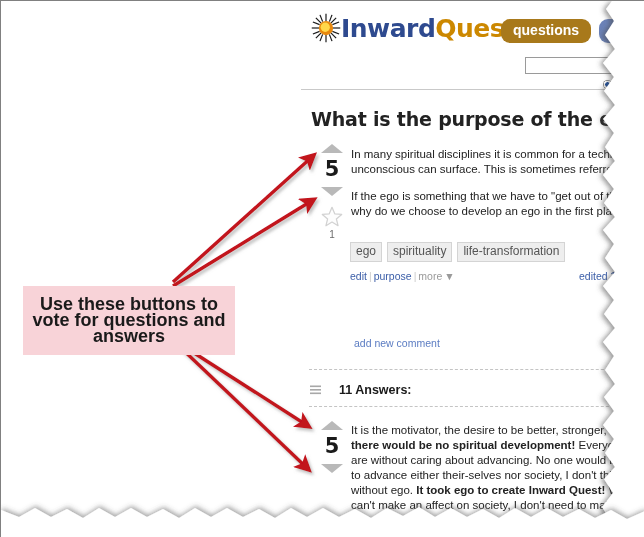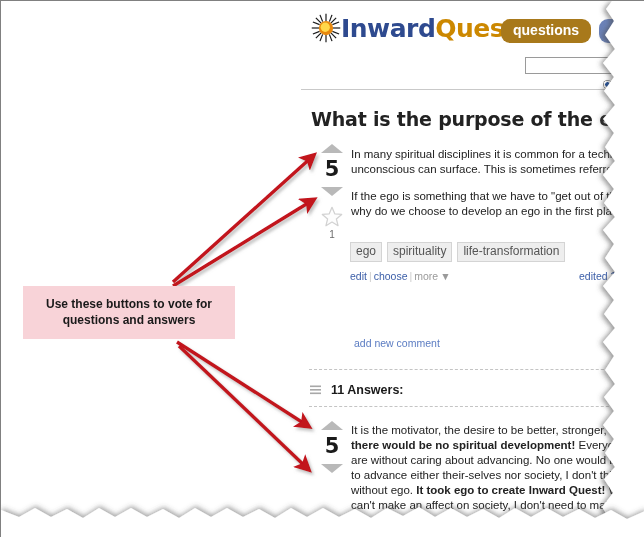--- a/index.html
+++ b/index.html
@@ -224,21 +224,21 @@
     border-top: 1px dashed #c4c4c4;
   }
   .dd-1 { top: 368px; }
   .dd-2 { top: 405px; }
 
   .answers-head {
     position: absolute;
     left: 9px; top: 382px;
     display: flex;
     align-items: center;
-    gap: 10px;
+    gap: 18px;
     font-size: 12.5px;
     font-weight: bold;
     color: #1a1a1a;
     white-space: nowrap;
   }
   .lines-icon { display:block; }
 
   .a-body {
     position: absolute;
     left: 50px; top: 422px;
@@ -263,21 +263,21 @@
     left: 0; top: 0;
     width: 644px; height: 537px;
     pointer-events: none;
   }
   .callout {
     position: absolute;
     left: 22px; top: 285px;
     width: 212px;
     background: #f8d3d8;
     color: #1a1a1a;
-    font-size: 12px;
+    font-size: 18px;
     font-weight: bold;
     text-align: center;
     line-height: 16px;
     padding: 10px 6px 11px;
     box-sizing: border-box;
   }
 </style>
 </head>
 <body>
 
@@ -348,21 +348,21 @@
 
     <div class="tag-row">
       <span class="tag">ego</span>
       <span class="tag">spirituality</span>
       <span class="tag">life-transformation</span>
     </div>
 
     <div class="action-row">
       <a href="#">edit</a>
       <span class="sep">|</span>
-      <a href="#">choose</a>
+      <a href="#">purpose</a>
       <span class="sep">|</span>
       <span class="muted">more</span>
       <span class="muted">▼</span>
     </div>
 
     <div class="edited-stamp">
       <span>edited </span><b>14 N</b>
     </div>
 
     <div class="add-comment">add new comment</div>

